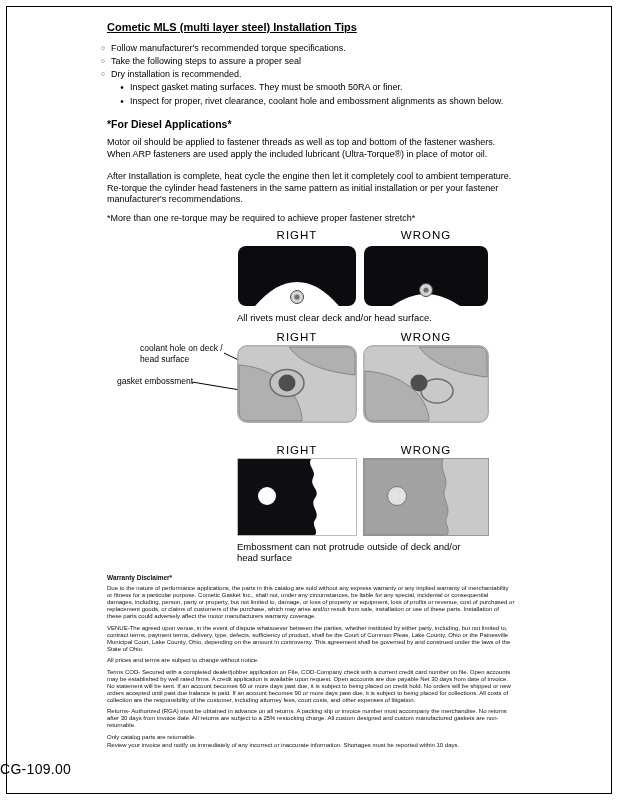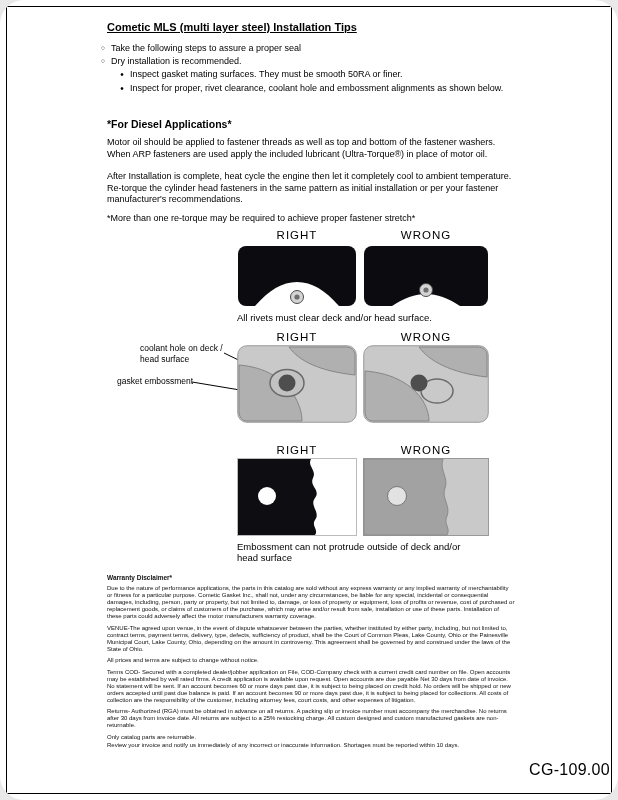--- a/index.html
+++ b/index.html
@@ -1,21 +1,20 @@
 <!DOCTYPE html>
 <html><head>
 <meta charset="utf-8">
 <style>
   * { margin:0; padding:0; box-sizing:border-box; }
   html,body { background:#e9e9e9; }
   .page {
     position:relative; width:618px; height:800px; margin:0 auto;
     background:#fff; color:#000; overflow:hidden;
     font-family:"Liberation Sans", sans-serif;
-    border-radius:24px;
   }
   .frame { position:absolute; left:6px; top:6px; right:6px; bottom:6px; border:1.5px solid #000; pointer-events:none; }
 
   .title { position:absolute; left:107px; top:21px; font-size:11px; font-weight:bold; text-decoration:underline; white-space:nowrap; }
 
   .bullets { position:absolute; left:99px; top:42px; width:424px; font-size:9px; }
   .bullet { display:flex; gap:4px; line-height:13px; }
   .bullet .g { flex:0 0 auto; width:8px; text-align:center; }
   .g-circle::before { content:"○"; font-size:6.5px; position:relative; top:-1px; }
   .g-dot::before { content:"•"; font-size:10px; }
@@ -50,31 +49,35 @@
 
   .callout-hole { position:absolute; left:140px; top:343px; width:88px; font-size:8.5px; line-height:10.5px; }
   .callout-emb  { position:absolute; left:117px; top:376px; font-size:8.5px; white-space:nowrap; }
   .callout-lines { position:absolute; left:190px; top:340px; width:110px; height:70px; pointer-events:none; }
 
   .disclaimer { position:absolute; left:107px; top:574px; width:408px; font-size:6px; line-height:7px; color:#111; }
   .disclaimer .dhead { font-size:6.5px; font-weight:bold; margin-bottom:4px; }
   .disclaimer p { margin-bottom:4.5px; }
   .disclaimer p.tight { margin-bottom:1px; }
 
-  .footer { position:absolute; left:0; right:8px; top:761px; text-align:right; font-size:16px; letter-spacing:0.3px; }
+  .footer { position:absolute; left:0; right:0; top:761px; text-align:left; font-size:14px; letter-spacing:0.3px; }
 </style>
 </head>
 <body>
 
 <div class="page">
   <div class="frame"></div>
 
   <div class="title">Cometic MLS (multi layer steel) Installation Tips</div>
 
   <div class="bullets">
+    <div class="bullet">
+      <span class="g g-circle"></span>
+      <span>Follow manufacturer's recommended torque specifications.</span>
+    </div>
     <div class="bullet">
       <span class="g g-circle"></span>
       <span>Take the following steps to assure a proper seal</span>
     </div>
     <div class="bullet">
       <span class="g g-circle"></span>
       <span>Dry installation is recommended.</span>
     </div>
     <div class="bullet sub">
       <span class="g g-dot"></span>

